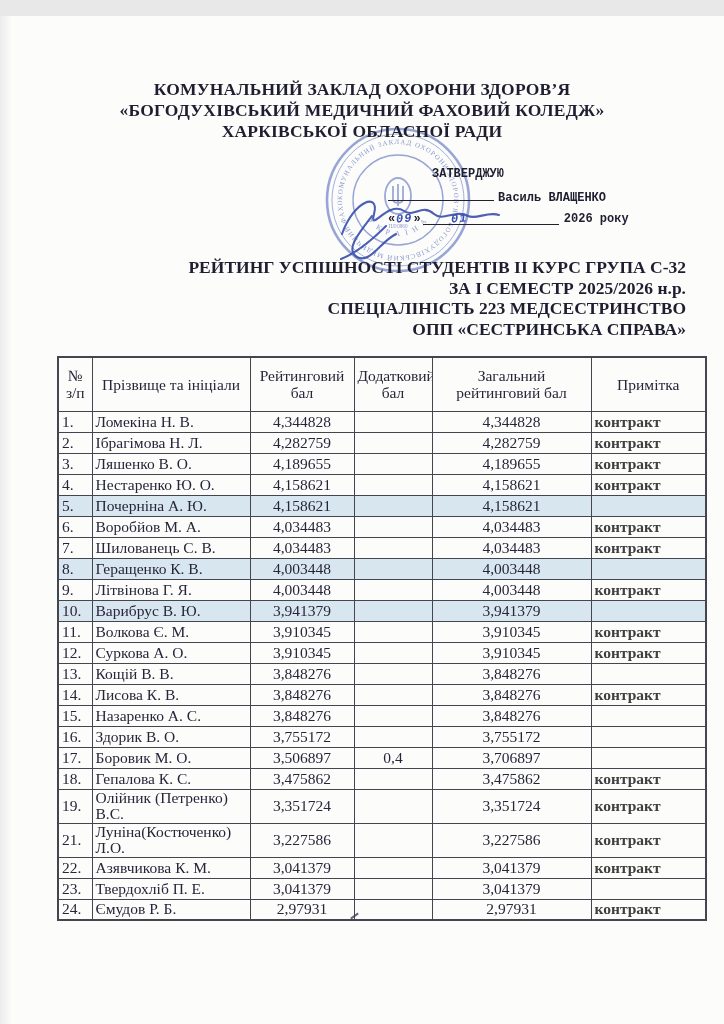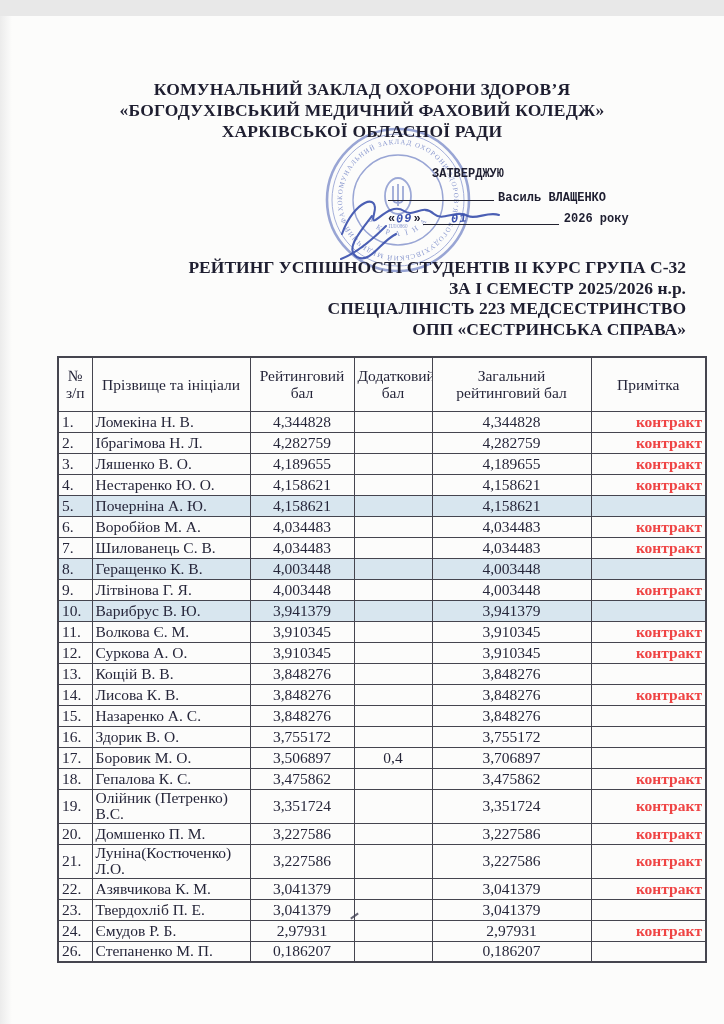--- a/index.html
+++ b/index.html
@@ -58,21 +58,21 @@
     overflow:hidden;
   }
   table.rating{border:2px solid #45454f;}
   table.rating thead tr{height:54px;}
   table.rating th{font-weight:normal;text-align:center;line-height:1.1;padding:2px 3px;}
   table.rating tbody tr{height:21px;}
   table.rating tbody tr.tall{height:34px;padding-left:11px;}
   td.c-num{text-align:left;padding-left:5px;}
   td.c-name{text-align:left;padding-left:6px;line-height:1.02;}
   td.c-rating,td.c-extra,td.c-total{text-align:center;}
-  td.c-note{text-align:right;font-weight:bold;color:#ef4444;}
+  td.c-note{text-align:left;font-weight:bold;color:#404040;}
   tr.hl td{background:#d8e6ef;}
 </style>
 </head>
 <body>
 
 <div class="page">
 
   <div class="org-header">
     <div>КОМУНАЛЬНИЙ ЗАКЛАД ОХОРОНИ ЗДОРОВ’Я</div>
     <div>«БОГОДУХІВСЬКИЙ МЕДИЧНИЙ ФАХОВИЙ КОЛЕДЖ»</div>
@@ -288,28 +288,20 @@
           <td class="c-note">контракт</td>
         </tr>
         <tr class="tall">
           <td class="c-num">19.</td>
           <td class="c-name">Олійник (Петренко) В.С.</td>
           <td class="c-rating">3,351724</td>
           <td class="c-extra"></td>
           <td class="c-total">3,351724</td>
           <td class="c-note">контракт</td>
         </tr>
-        <tr>
-          <td class="c-num">20.</td>
-          <td class="c-name">Домшенко П. М.</td>
-          <td class="c-rating">3,227586</td>
-          <td class="c-extra"></td>
-          <td class="c-total">3,227586</td>
-          <td class="c-note">контракт</td>
-        </tr>
         <tr class="tall">
           <td class="c-num">21.</td>
           <td class="c-name">Луніна(Костюченко) Л.О.</td>
           <td class="c-rating">3,227586</td>
           <td class="c-extra"></td>
           <td class="c-total">3,227586</td>
           <td class="c-note">контракт</td>
         </tr>
         <tr>
           <td class="c-num">22.</td>
@@ -328,26 +320,18 @@
           <td class="c-note"></td>
         </tr>
         <tr>
           <td class="c-num">24.</td>
           <td class="c-name">Ємудов Р. Б.</td>
           <td class="c-rating">2,97931</td>
           <td class="c-extra"></td>
           <td class="c-total">2,97931</td>
           <td class="c-note">контракт</td>
         </tr>
-        <tr>
-          <td class="c-num">26.</td>
-          <td class="c-name">Степаненко М. П.</td>
-          <td class="c-rating">0,186207</td>
-          <td class="c-extra"></td>
-          <td class="c-total">0,186207</td>
-          <td class="c-note"></td>
-        </tr>
       </tbody>
   </table>
 
   <div class="ink-tick"></div>
 
 </div>
 
 </body></html>

